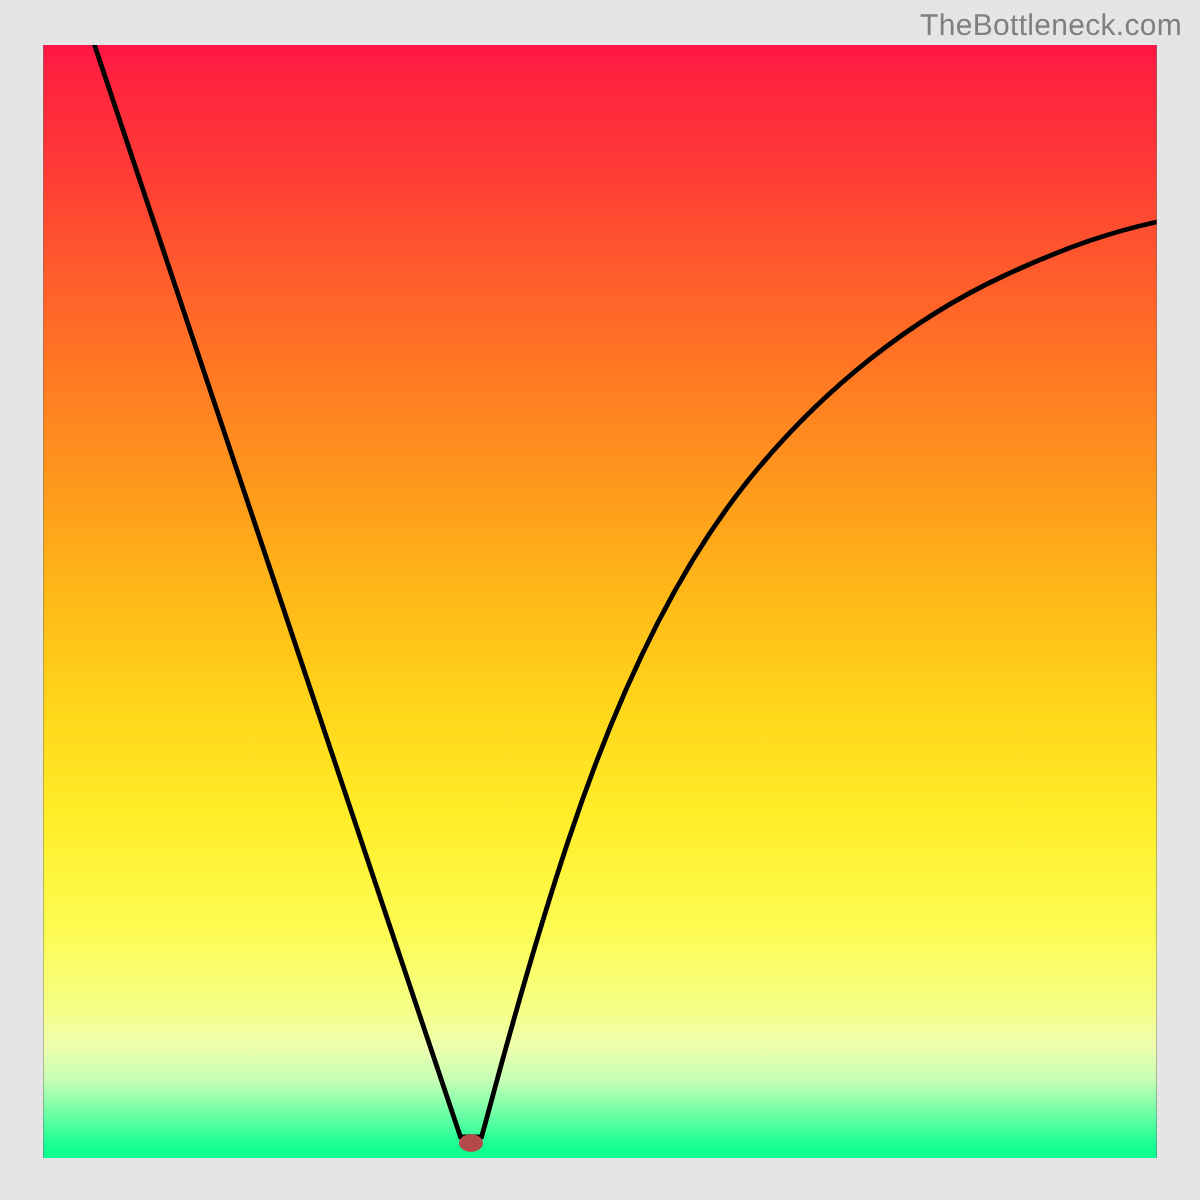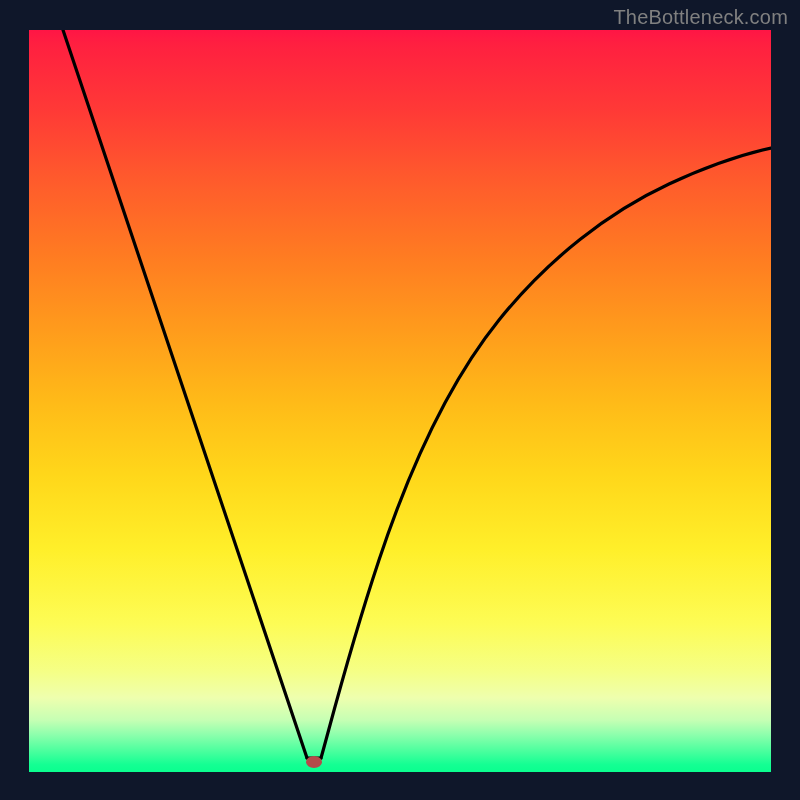--- a/index.html
+++ b/index.html
@@ -8,21 +8,21 @@
     width: 800px;
     height: 800px;
     background: #000000;
     font-family: Arial, Helvetica, sans-serif;
     overflow: hidden;
   }
   .stage {
     position: relative;
     width: 800px;
     height: 800px;
-    background: #0f172a;
+    background: #e5e5e5;
   }
   .plot-outer {
     position: absolute;
     left: 29px;
     top: 30px;
     width: 742px;
     height: 742px;
     background: #000000;
   }
   .plot-inner {

